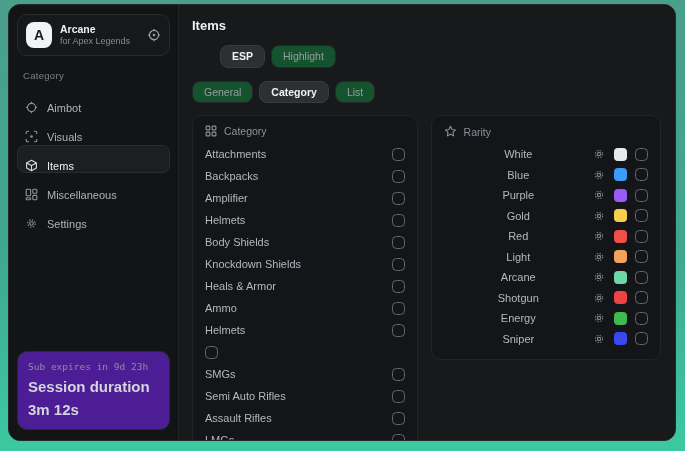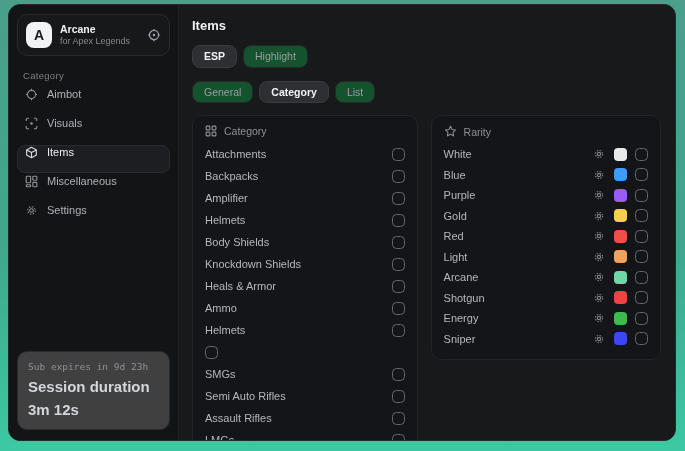--- a/index.html
+++ b/index.html
@@ -29,59 +29,59 @@
     width:26px; height:26px; border-radius:8px; background:#f2f3f4;
     color:#1a1b1d; font-weight:bold; font-size:14px;
     display:flex; align-items:center; justify-content:center; flex:0 0 26px;
   }
   .brand-text { flex:1; line-height:1.25; }
   .brand-name { color:#f0f2f4; font-size:10.5px; font-weight:bold; }
   .brand-sub { color:#85898f; font-size:9px; }
   .brand-target { color:#9aa0a7; display:flex; }
   .section-label { color:#7c8086; font-size:9.5px; margin:14px 6px 6px 6px; letter-spacing:.3px; }
   .side-item {
-    display:flex; align-items:flex-start; gap:9px; height:28px; padding:0 7px;
+    display:flex; align-items:flex-end; gap:9px; height:28px; padding:0 7px;
     border:1px solid transparent; border-radius:8px;
     color:#aeb2b8; font-size:11px; cursor:default; margin-bottom:1px;
   }
   .side-item .ic { display:flex; color:#8d9198; }
   .side-item.active { background:#1d1e22; border-color:#2b2c30; color:#eceef1; }
   .side-item.active .ic { color:#d6d9dd; }
   .side-spacer { flex:1; }
   .session {
-    border:1px solid #2a2b2f; border-radius:10px; background:#404040;
+    border:1px solid #2a2b2f; border-radius:10px; background:#4c1d95;
     padding:8px 10px; line-height:1.55;
   }
   .session .l1 { font-family:"DejaVu Sans Mono",monospace; font-size:9.5px; color:#8d9198; }
   .session .l2 { font-size:15px; color:#d3d6da;font-weight:bold; }
   
   .main { flex:1; background:#18191b; padding:13px 14px 0 13px; overflow:hidden; }
   .page-title { color:#eef0f3; font-size:13px; font-weight:bold; }
   .tabrow { display:flex; gap:6px; }
-  .tabrow.mode { margin-top:12px; }
+  .tabrow.mode { margin-top:12px;margin-left:28px; }
   .tabrow.view { margin-top:13px; }
   .pill {
     font-size:10.5px; color:#999da4; background:#14532d;
     border:1px solid #26272b; border-radius:8px; padding:5px 11px; line-height:1;
     cursor:default;
   }
   .pill.active { background:#2e2f33; border-color:#3a3b40; color:#f0f2f4; font-weight:bold; }
   .panels { display:flex; gap:13px; margin-top:12px; align-items:flex-start; }
   .panel {
     background:#141518; border:1px solid #232428; border-radius:10px;
     padding:9px 12px 10px 12px;
   }
   .panel.cat { width:230px; }
   .panel.rar { width:235px; }
   .panel-head { display:flex; align-items:center; gap:7px; color:#8d9198; font-size:10.5px; margin-bottom:6px; }
   .panel-head .ic { display:flex; color:#8d9198; }
   .row {
     display:flex; align-items:center; height:22px; font-size:11px; color:#b4b8be;
   }
-  .panel.rar .row { height:20.5px; }
+  .panel.rar .row { height:20.5px;text-align:center; }
   .row .lbl { flex:1; }
   .checkbox {
     width:13px; height:13px; border:1.4px solid #63676f; border-radius:4.5px;
     background:transparent; flex:0 0 13px;
   }
   .gear-btn { display:flex; color:#7e828a; margin-right:9px; }
   .swatch { width:13px; height:13px; border-radius:4px; margin-right:8px; flex:0 0 13px; }
   svg { display:block; }
 </style>
 </head>

